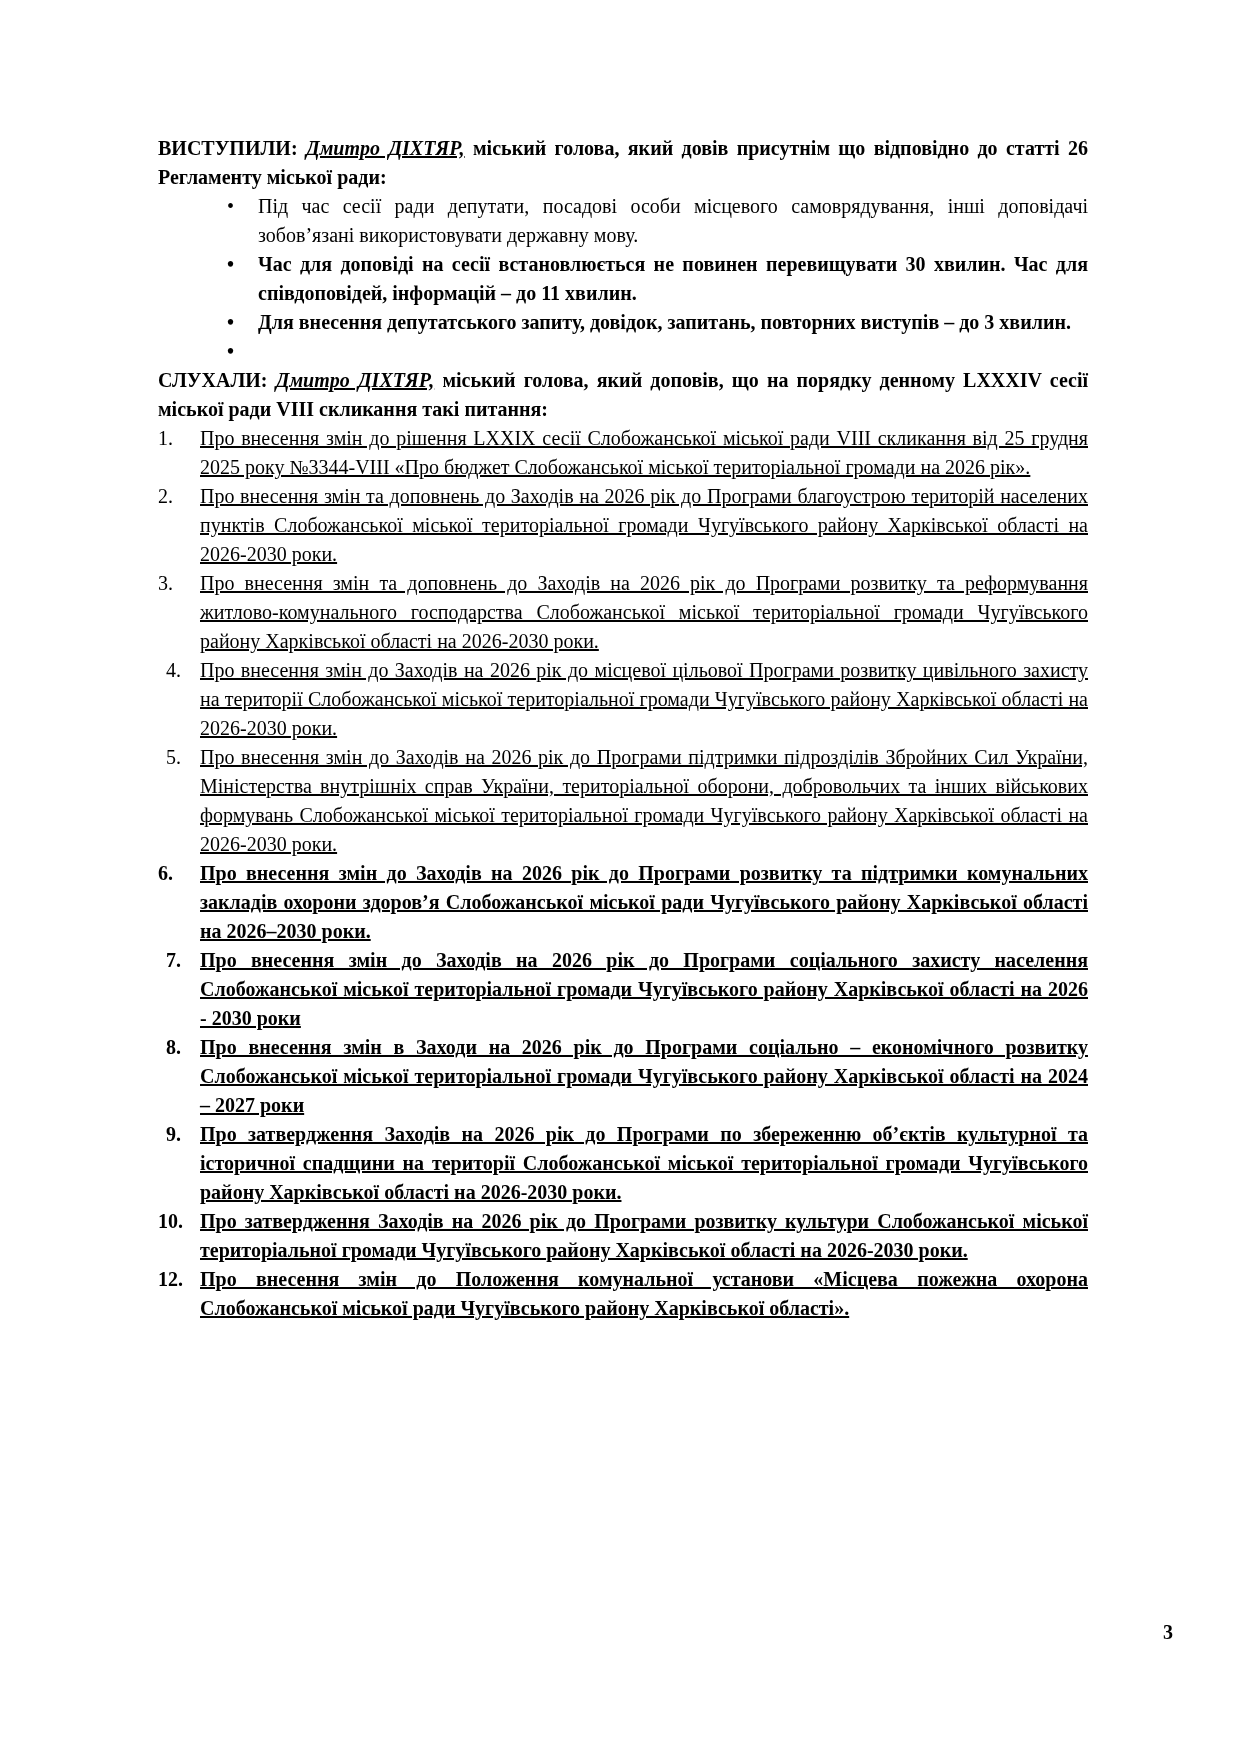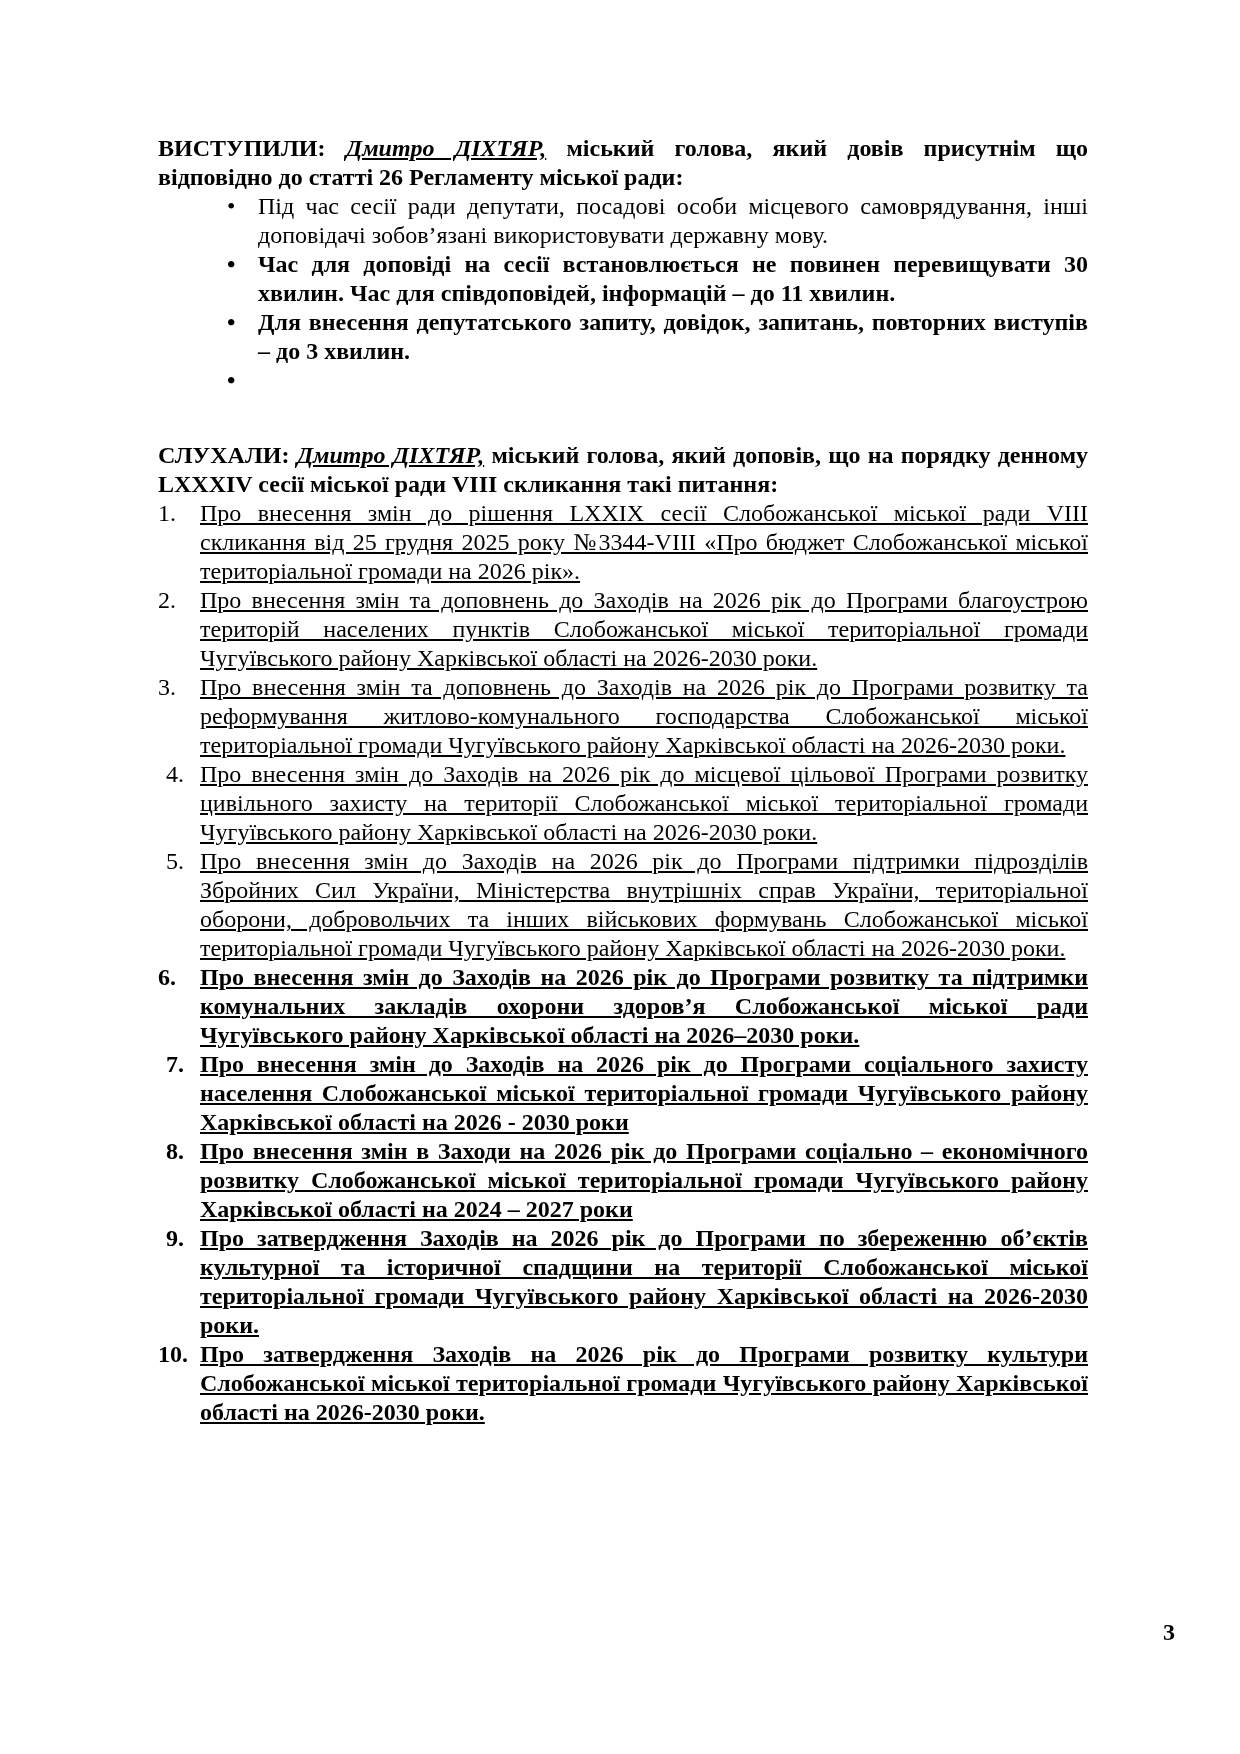--- a/index.html
+++ b/index.html
@@ -3,21 +3,21 @@
 <meta charset="utf-8">
 <style>
   html, body { margin: 0; padding: 0; background: #ffffff; }
   .page {
     position: relative;
     width: 1240px;
     height: 1754px;
     background: #ffffff;
     color: #000000;
     font-family: "Liberation Serif", "DejaVu Serif", serif;
-    font-size: 24px;
+    font-size: 20px;
     line-height: 29px;
     overflow: hidden;
   }
   .content {
     position: absolute;
     left: 158px;
     top: 134px;
     width: 930px;
   }
   .para { margin: 0; text-align: justify; }
@@ -28,21 +28,21 @@
     text-decoration: underline;
   }
   .bullets { margin: 0; }
   .bullet-row { display: flex; }
   .bullet-marker {
     flex: 0 0 100px;
     box-sizing: border-box;
     padding-left: 69px;
   }
   .bullet-text { flex: 1; text-align: justify; }
-  .section-gap { margin-top: 46px; }
+  .section-gap { }
   .num-list { margin: 0; }
   .num-row { display: flex; }
   .num {
     flex: 0 0 42px;
     box-sizing: border-box;
   }
   .num.nudge { padding-left: 8px; }
   .num-text { flex: 1; text-align: justify; text-decoration: underline; }
   .page-number {
     position: absolute;
@@ -113,18 +113,22 @@
         <div class="num-text">Про внесення змін в Заходи на 2026 рік до Програми соціально – економічного розвитку Слобожанської міської територіальної громади Чугуївського району Харківської області на 2024 – 2027 роки</div>
       </div>
       <div class="num-row b">
         <span class="num nudge">9.</span>
         <div class="num-text">Про затвердження Заходів на 2026 рік до Програми по збереженню об’єктів культурної та історичної спадщини на території Слобожанської міської територіальної громади Чугуївського району Харківської області на 2026-2030 роки.</div>
       </div>
       <div class="num-row b">
         <span class="num">10.</span>
         <div class="num-text">Про затвердження Заходів на 2026 рік до Програми розвитку культури Слобожанської міської територіальної громади Чугуївського району Харківської області на 2026-2030 роки.</div>
       </div>
+      <div class="num-row b">
+        <span class="num">12.</span>
+        <div class="num-text">Про внесення змін до Положення комунальної установи «Місцева пожежна охорона Слобожанської міської ради Чугуївського району Харківської області».</div>
+      </div>
     </div>
 
   </div>
 
   <div class="page-number">3</div>
 </div>
 
 </body></html>

